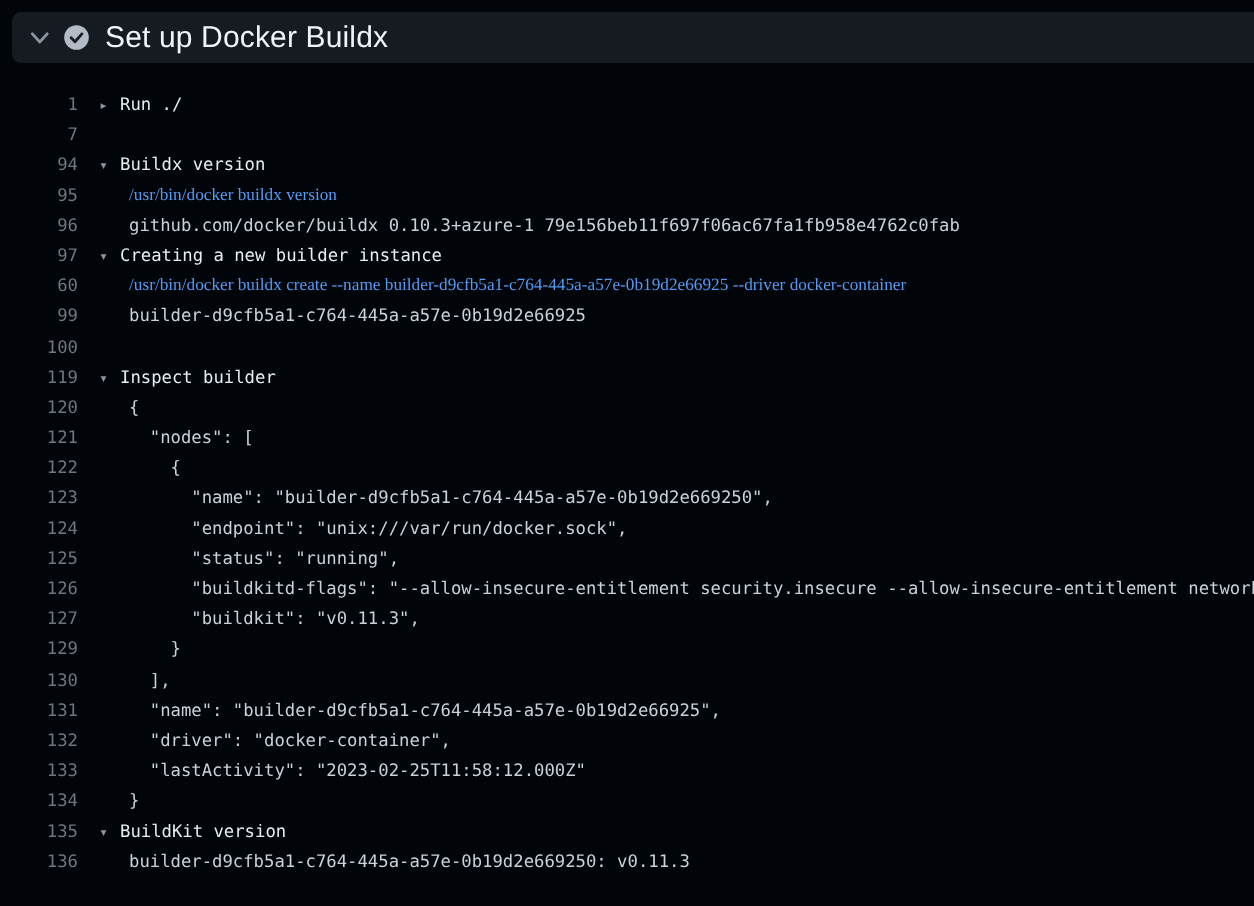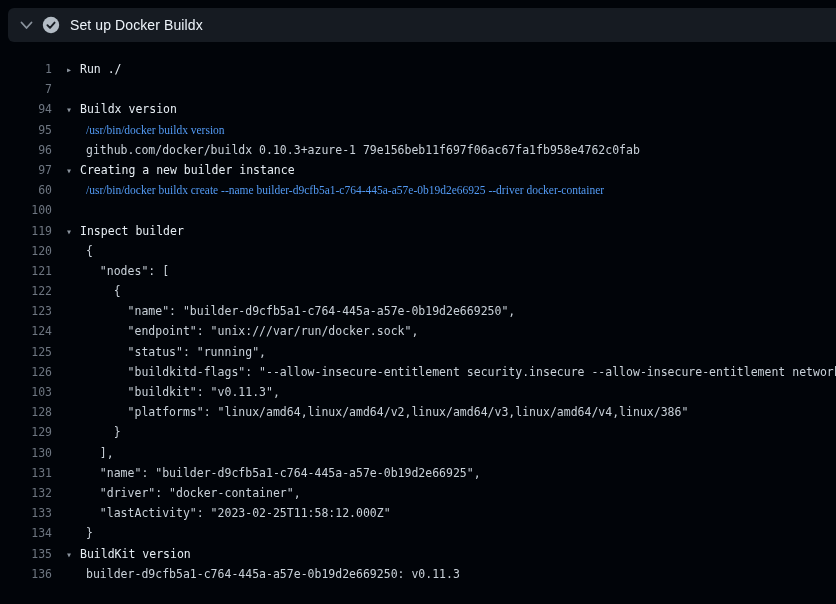--- a/index.html
+++ b/index.html
@@ -31,21 +31,21 @@
     display: flex;
     align-items: center;
     padding-left: 11px;
     cursor: pointer;
   }
   .chevron-box { width: 14px; height: 14px; display: flex; align-items: center; justify-content: center; }
   .status-box { margin-left: 9px; width: 18px; height: 18px; }
   .step-title {
     margin-left: 10px;
     color: var(--title-color);
-    font-size: 14px;
+    font-size: 20px;
     font-weight: 500;
     letter-spacing: 0.1px;
   }
   .log {
     position: absolute;
     top: 59px; left: 0;
     width: 836px;
     font-family: "DejaVu Sans Mono", monospace;
     font-size: 11.5px;
     line-height: 20.2px;
@@ -84,31 +84,31 @@
 </div>
 
 <div class="log">
     <div class="row"><a class="num">1</a><div class="body group"><span class="arrow">▸</span><span>Run ./</span></div></div>
     <div class="row"><a class="num">7</a></div>
     <div class="row"><a class="num">94</a><div class="body group"><span class="arrow">▾</span><span>Buildx version</span></div></div>
     <div class="row"><a class="num">95</a><div class="body plain command">/usr/bin/docker buildx version</div></div>
     <div class="row"><a class="num">96</a><div class="body plain output">github.com/docker/buildx 0.10.3+azure-1 79e156beb11f697f06ac67fa1fb958e4762c0fab</div></div>
     <div class="row"><a class="num">97</a><div class="body group"><span class="arrow">▾</span><span>Creating a new builder instance</span></div></div>
     <div class="row"><a class="num">60</a><div class="body plain command">/usr/bin/docker buildx create --name builder-d9cfb5a1-c764-445a-a57e-0b19d2e66925 --driver docker-container</div></div>
+    <div class="row"><a class="num">99</a><div class="body plain output">builder-d9cfb5a1-c764-445a-a57e-0b19d2e66925</div></div>
     <div class="row"><a class="num">100</a></div>
     <div class="row"><a class="num">119</a><div class="body group"><span class="arrow">▾</span><span>Inspect builder</span></div></div>
     <div class="row"><a class="num">120</a><div class="body plain output">{</div></div>
     <div class="row"><a class="num">121</a><div class="body plain output">  "nodes": [</div></div>
     <div class="row"><a class="num">122</a><div class="body plain output">    {</div></div>
     <div class="row"><a class="num">123</a><div class="body plain output">      "name": "builder-d9cfb5a1-c764-445a-a57e-0b19d2e669250",</div></div>
     <div class="row"><a class="num">124</a><div class="body plain output">      "endpoint": "unix:///var/run/docker.sock",</div></div>
     <div class="row"><a class="num">125</a><div class="body plain output">      "status": "running",</div></div>
     <div class="row"><a class="num">126</a><div class="body plain output">      "buildkitd-flags": "--allow-insecure-entitlement security.insecure --allow-insecure-entitlement network.host",</div></div>
-    <div class="row"><a class="num">103</a><div class="body plain output">      "buildkit": "v0.11.3",</div></div>
-    <div class="row"><a class="num">128</a><div class="body plain output">      "platforms": "linux/amd64,linux/amd64/v2,linux/amd64/v3,linux/amd64/v4,linux/386"</div></div>
+    <div class="row"><a class="num">127</a><div class="body plain output">      "buildkit": "v0.11.3",</div></div>
     <div class="row"><a class="num">129</a><div class="body plain output">    }</div></div>
     <div class="row"><a class="num">130</a><div class="body plain output">  ],</div></div>
     <div class="row"><a class="num">131</a><div class="body plain output">  "name": "builder-d9cfb5a1-c764-445a-a57e-0b19d2e66925",</div></div>
     <div class="row"><a class="num">132</a><div class="body plain output">  "driver": "docker-container",</div></div>
     <div class="row"><a class="num">133</a><div class="body plain output">  "lastActivity": "2023-02-25T11:58:12.000Z"</div></div>
     <div class="row"><a class="num">134</a><div class="body plain output">}</div></div>
     <div class="row"><a class="num">135</a><div class="body group"><span class="arrow">▾</span><span>BuildKit version</span></div></div>
     <div class="row"><a class="num">136</a><div class="body plain output">builder-d9cfb5a1-c764-445a-a57e-0b19d2e669250: v0.11.3</div></div>
   </div>
 

